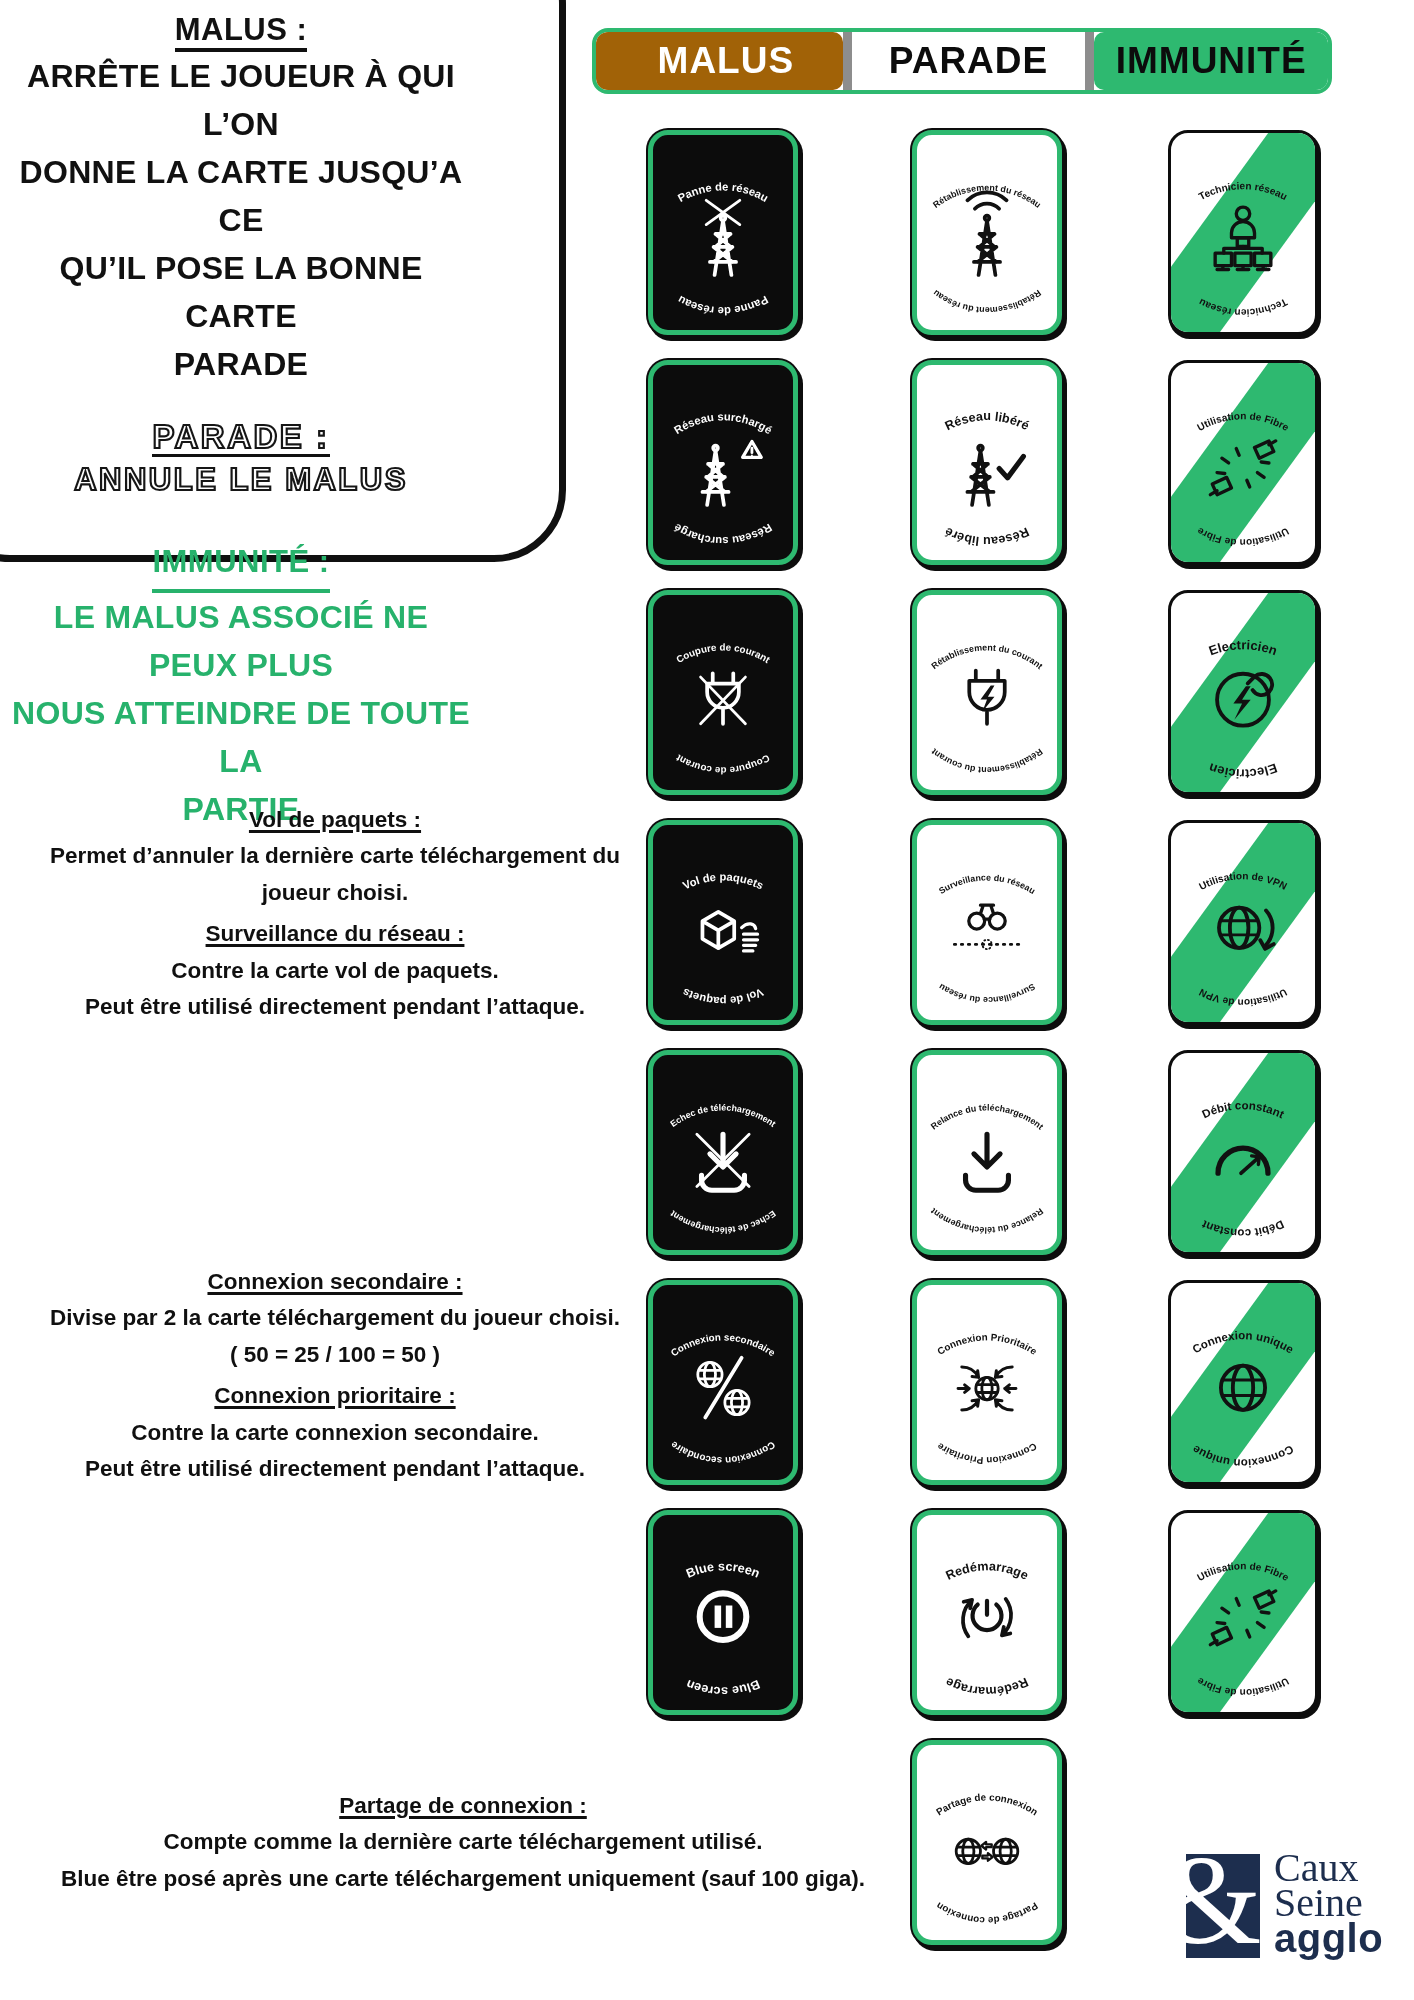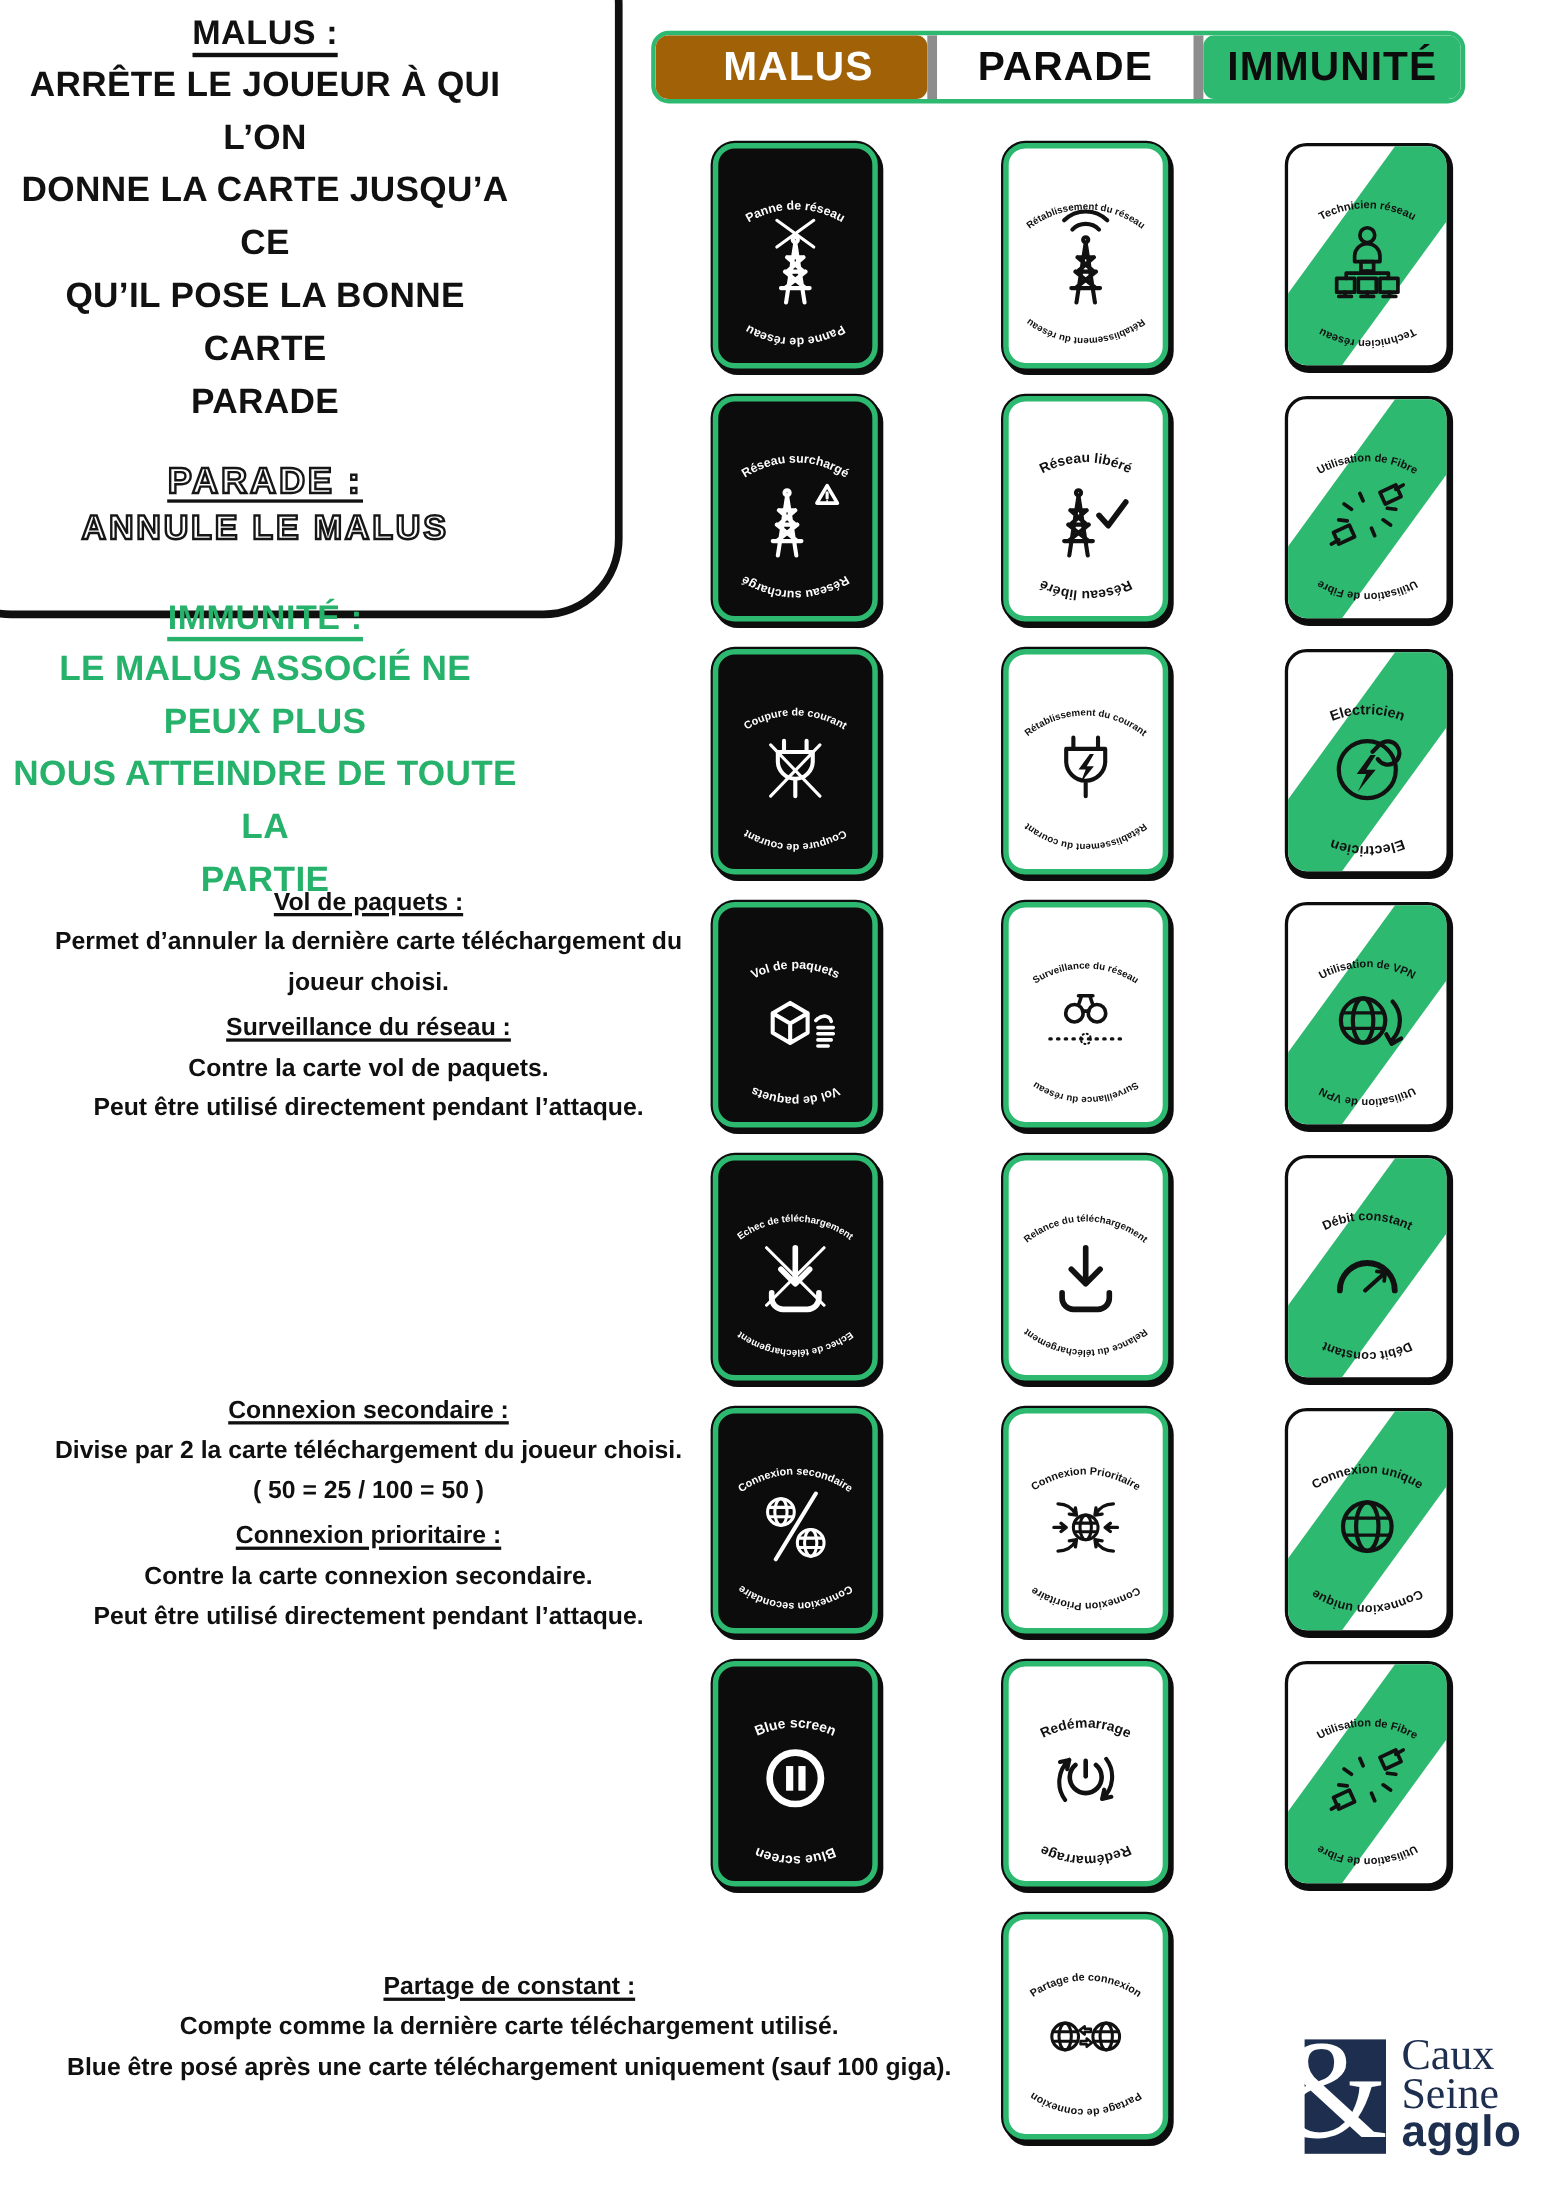--- a/index.html
+++ b/index.html
@@ -9,21 +9,21 @@
   
   .rules-box{position:absolute;left:-62px;top:-68px;width:614px;height:616px;
              border:7px solid #101010;border-radius:72px;background:#fff;}
   .rules-text{position:absolute;left:10px;top:12px;width:462px;text-align:center;}
   .rb-h{font-size:31px;font-weight:800;letter-spacing:.5px;}
   .rb-h .u{border-bottom:4px solid #101010;padding-bottom:1px;display:inline-block;line-height:1.05;}
   .rb-line{font-size:32px;font-weight:800;line-height:1.5;letter-spacing:.3px;}
   .outline{color:#ffffff;-webkit-text-stroke:2.2px #161616;letter-spacing:2.5px;}
   .rb-h .u-out{border-bottom:3.5px solid #101010;padding-bottom:0px;display:inline-block;line-height:1.05;}
   .green{color:#27b26c;}
-  .rb-h .ug{border-bottom:4px solid #27b26c;padding-bottom:1px;display:inline-block;line-height:1.05;}
+  .rb-h .ug{border-bottom:4px solid #27b26c;padding-bottom:11px;display:inline-block;line-height:1.05;}
   .mt22{margin-top:32px;} .mt40{margin-top:40px;}
 
   
   .header{position:absolute;left:592px;top:28px;width:740px;height:66px;border:4px solid #2eb970;
           border-radius:16px;display:flex;overflow:hidden;background:#fff;box-sizing:border-box;}
   .hseg{flex:1;display:flex;align-items:center;justify-content:center;font-size:37px;font-weight:800;letter-spacing:1px;}
   .seg-malus{background:#a16207;color:#fff;border-radius:10px;padding-left:13px;}
   .seg-parade{background:#ffffff;color:#0c0c0c;}
   .seg-immunite{background:#2eb970;color:#0c0c0c;border-radius:10px;}
   .hdiv{width:9px;background:#8d8d8d;}
@@ -575,21 +575,21 @@
   <div class="note" style="left:40px;top:1264px;width:590px;">
     <div class="nh">Connexion secondaire :</div>
     <div class="nt">Divise par 2 la carte téléchargement du joueur choisi.</div>
     <div class="nt">( 50 = 25 / 100 = 50 )</div>
     <div class="nh mt">Connexion prioritaire :</div>
     <div class="nt">Contre la carte connexion secondaire.</div>
     <div class="nt">Peut être utilisé directement pendant l’attaque.</div>
   </div>
 
   <div class="note" style="left:48px;top:1788px;width:830px;">
-    <div class="nh">Partage de constant :</div>
+    <div class="nh">Partage de connexion :</div>
     <div class="nt">Compte comme la dernière carte téléchargement utilisé.</div>
     <div class="nt">Blue être posé après une carte téléchargement uniquement (sauf 100 giga).</div>
   </div>
 
   <div class="logo">
     <div class="logo-block"></div>
     <div class="logo-amp">&amp;</div>
     <div class="logo-text">
       <div class="logo-serif">Caux</div>
       <div class="logo-serif">Seine</div>

